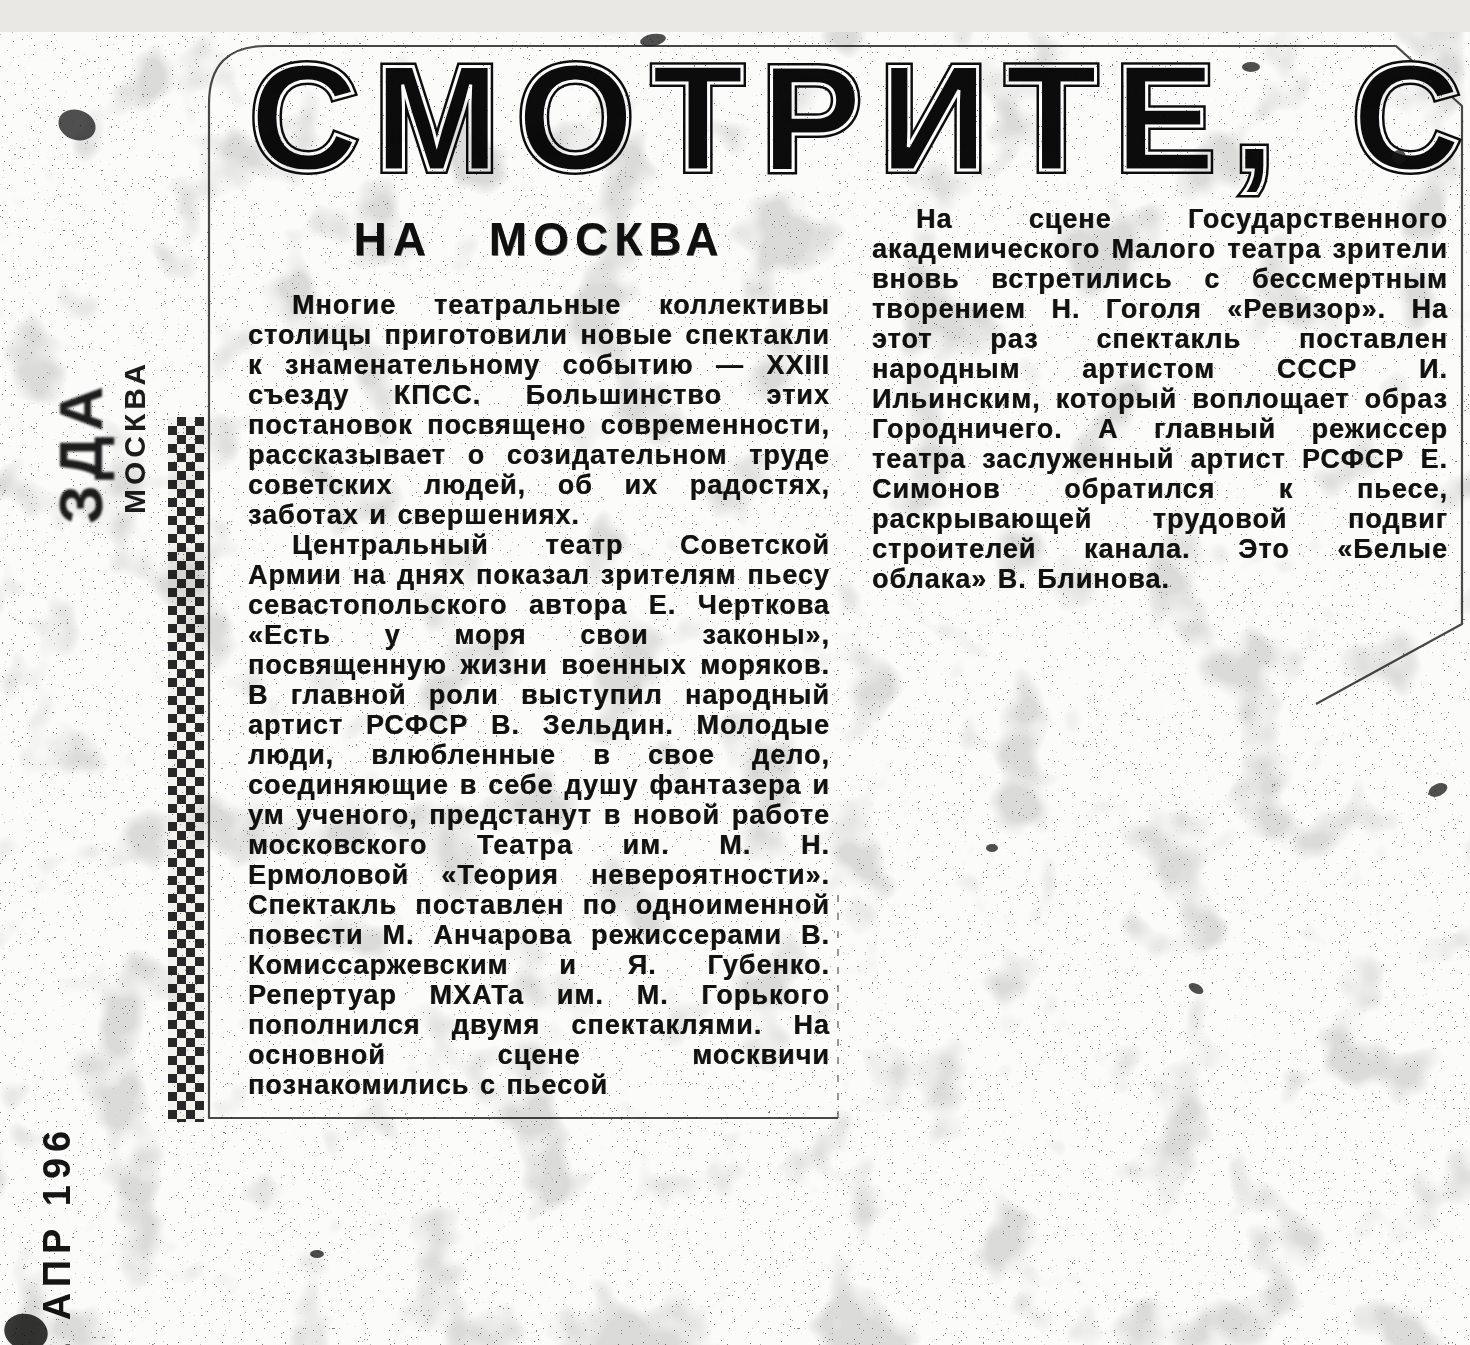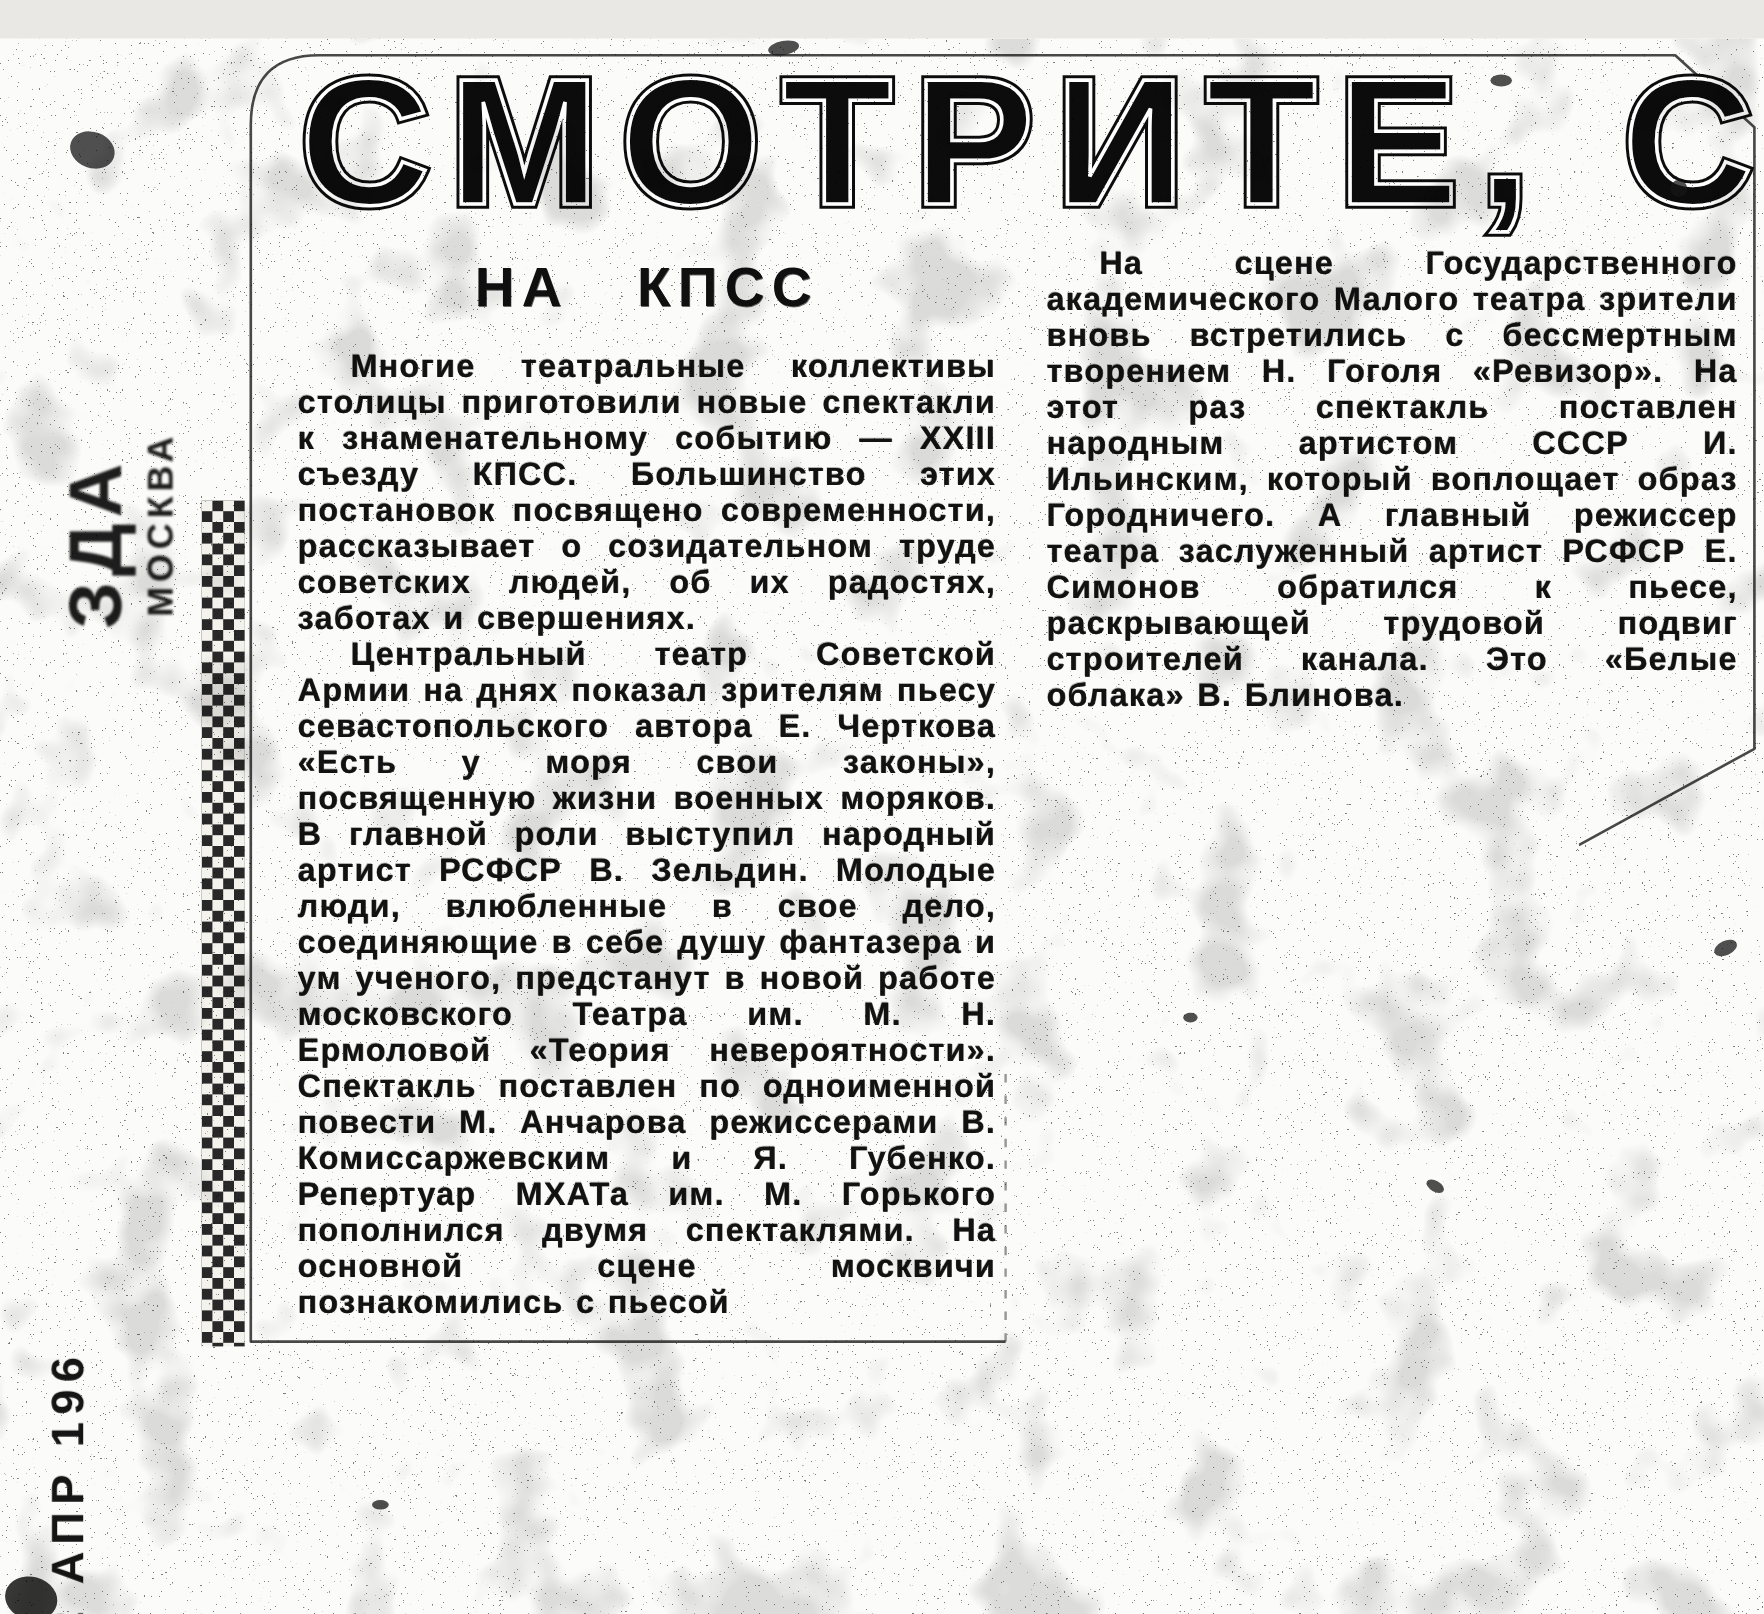--- a/index.html
+++ b/index.html
@@ -88,21 +88,21 @@
     <path d="M209,178 L209,1086 L838,1086" fill="none" stroke="#1c1c1c" stroke-width="2.2" stroke-opacity="0.8" stroke-linejoin="round"></path>
     <path d="M838,1086 L838,856" fill="none" stroke="#1c1c1c" stroke-width="2" stroke-opacity="0.45" stroke-dasharray="7 11"></path>
   </svg>
 
   <div class="headline-wrap">
     <div class="headline-layer headline-base">СМОТРИТЕ, С</div>
     <div class="headline-layer headline-inline" aria-hidden="true">СМОТРИТЕ, С</div>
   </div>
 
   <div class="col col-1">
-    <h2 class="section-heading">НА КПСС</h2>
+    <h2 class="section-heading">НА МОСКВА</h2>
     <p class="indent">Многие театральные коллективы столицы приготовили новые спектакли к знаменательному событию — XXIII съезду КПСС. Большинство этих постановок посвящено современности, рассказывает о созидательном труде советских людей, об их радостях, заботах и свершениях.</p>
     <p class="indent">Центральный театр Советской Армии на днях показал зрителям пьесу севастопольского автора Е. Черткова «Есть у моря свои законы», посвященную жизни военных моряков. В главной роли выступил народный артист РСФСР В. Зельдин. Молодые люди, влюбленные в свое дело, соединяющие в себе душу фантазера и ум ученого, предстанут в новой работе московского Театра им. М. Н. Ермоловой «Теория невероятности». Спектакль поставлен по одноименной повести М. Анчарова режиссерами В. Комиссаржевским и Я. Губенко. Репертуар МХАТа им. М. Горького пополнился двумя спектаклями. На основной сцене москвичи познакомились с пьесой</p>
   </div>
 
   <div class="col col-2">
     <p class="indent">На сцене Государственного академического Малого театра зрители вновь встретились с бессмертным творением Н. Гоголя «Ревизор». На этот раз спектакль поставлен народным артистом СССР И. Ильинским, который воплощает образ Городничего. А главный режиссер театра заслуженный артист РСФСР Е. Симонов обратился к пьесе, раскрывающей трудовой подвиг строителей канала. Это «Белые облака» В. Блинова.</p>
   </div>
 
   <div class="checker-strip"></div>
   <div class="vtext stamp-big">ЗДА</div>

